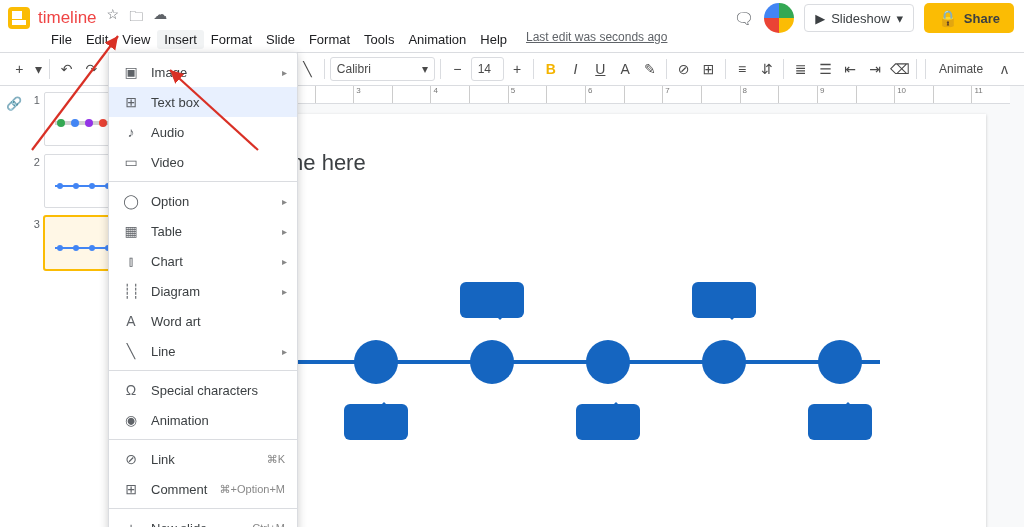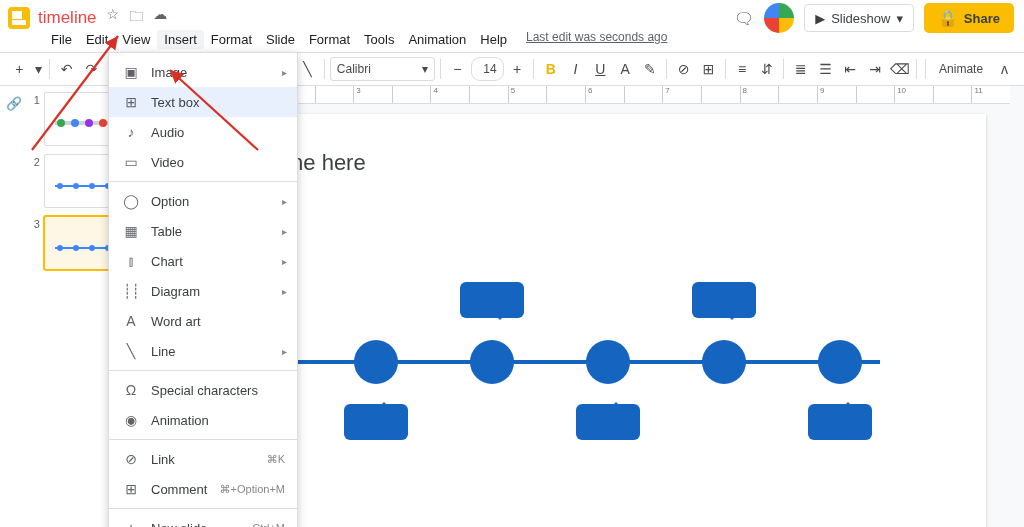--- a/index.html
+++ b/index.html
@@ -139,21 +139,21 @@
   <div class="tbtn">▣</div>
   <div class="tbtn">◯</div>
   <div class="tbtn">╲</div>
   <div class="sep"></div>
   <div class="tsel" style="width:110px">
     <span>Calibri</span>
     <span style="margin-left:auto">▾</span>
   </div>
   <div class="sep"></div>
   <div class="tbtn">−</div>
-  <div class="tsel" style="width:34px;justify-content:flex-end;border-radius:9px;">
+  <div class="tsel" style="width:34px;justify-content:flex-start;">
       <span>14</span>
     </div>
   <div class="tbtn">+</div>
   <div class="sep"></div>
   <div class="tbtn" style="color:#f4b400;font-weight:700">B</div>
   <div class="tbtn" style="font-style:italic">I</div>
   <div class="tbtn" style="text-decoration:underline">U</div>
   <div class="tbtn">A</div>
   <div class="tbtn">✎</div>
   <div class="sep"></div>

